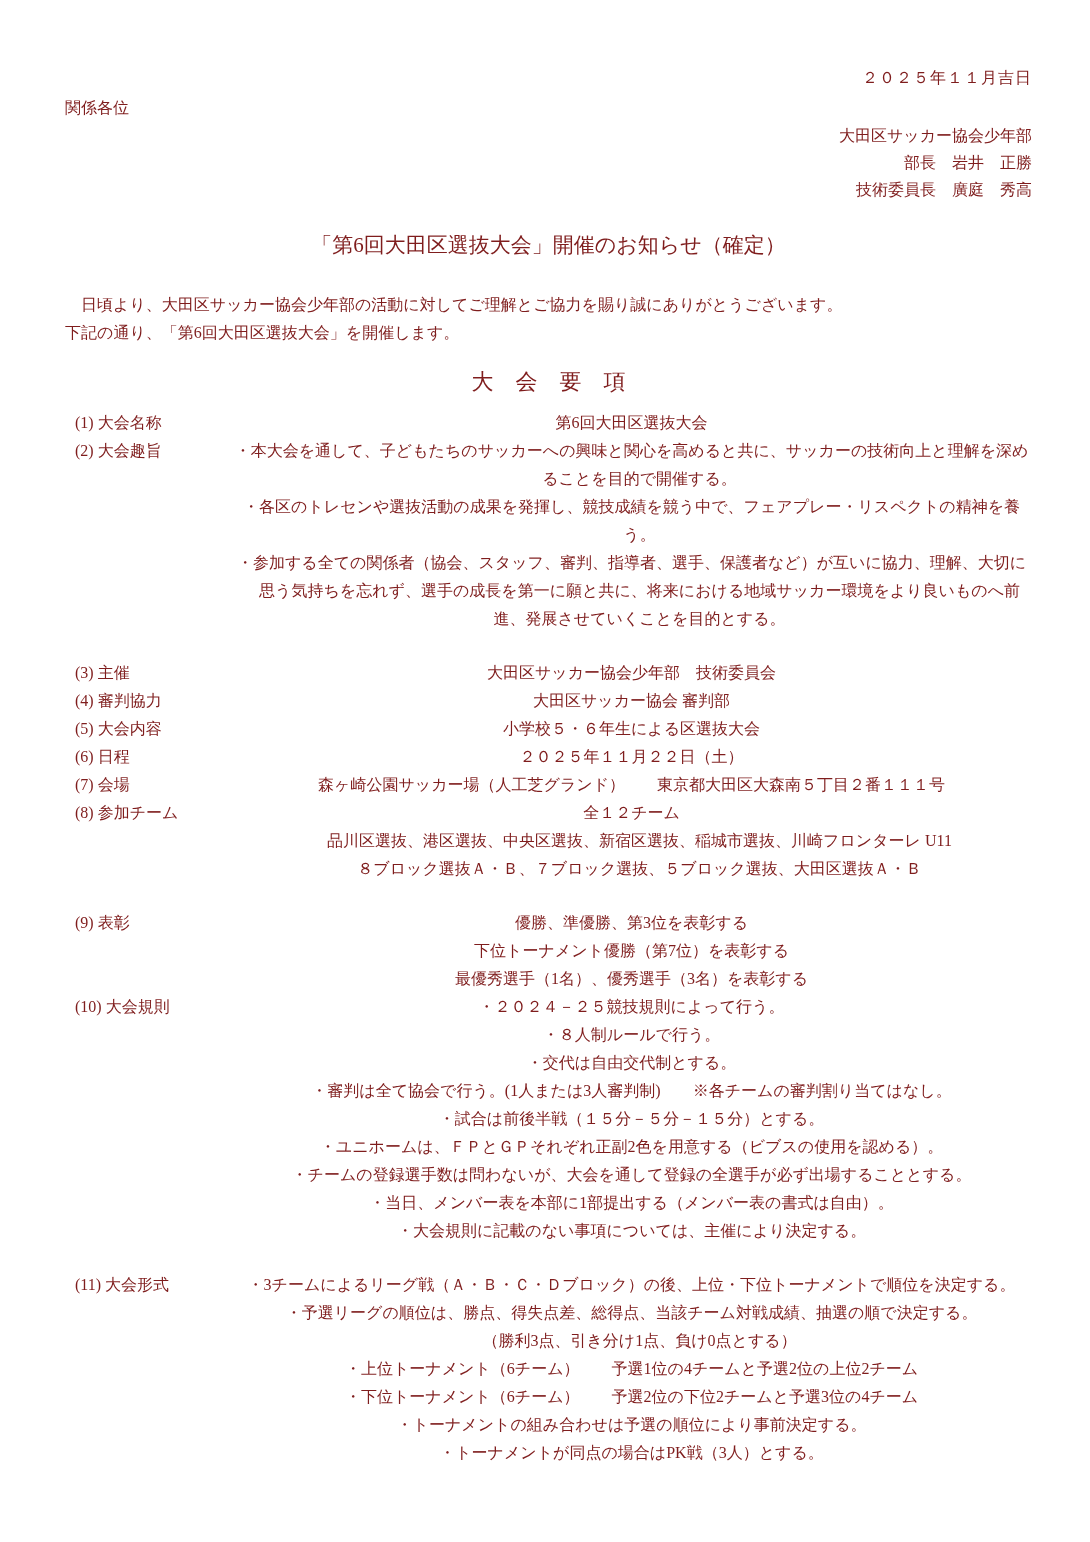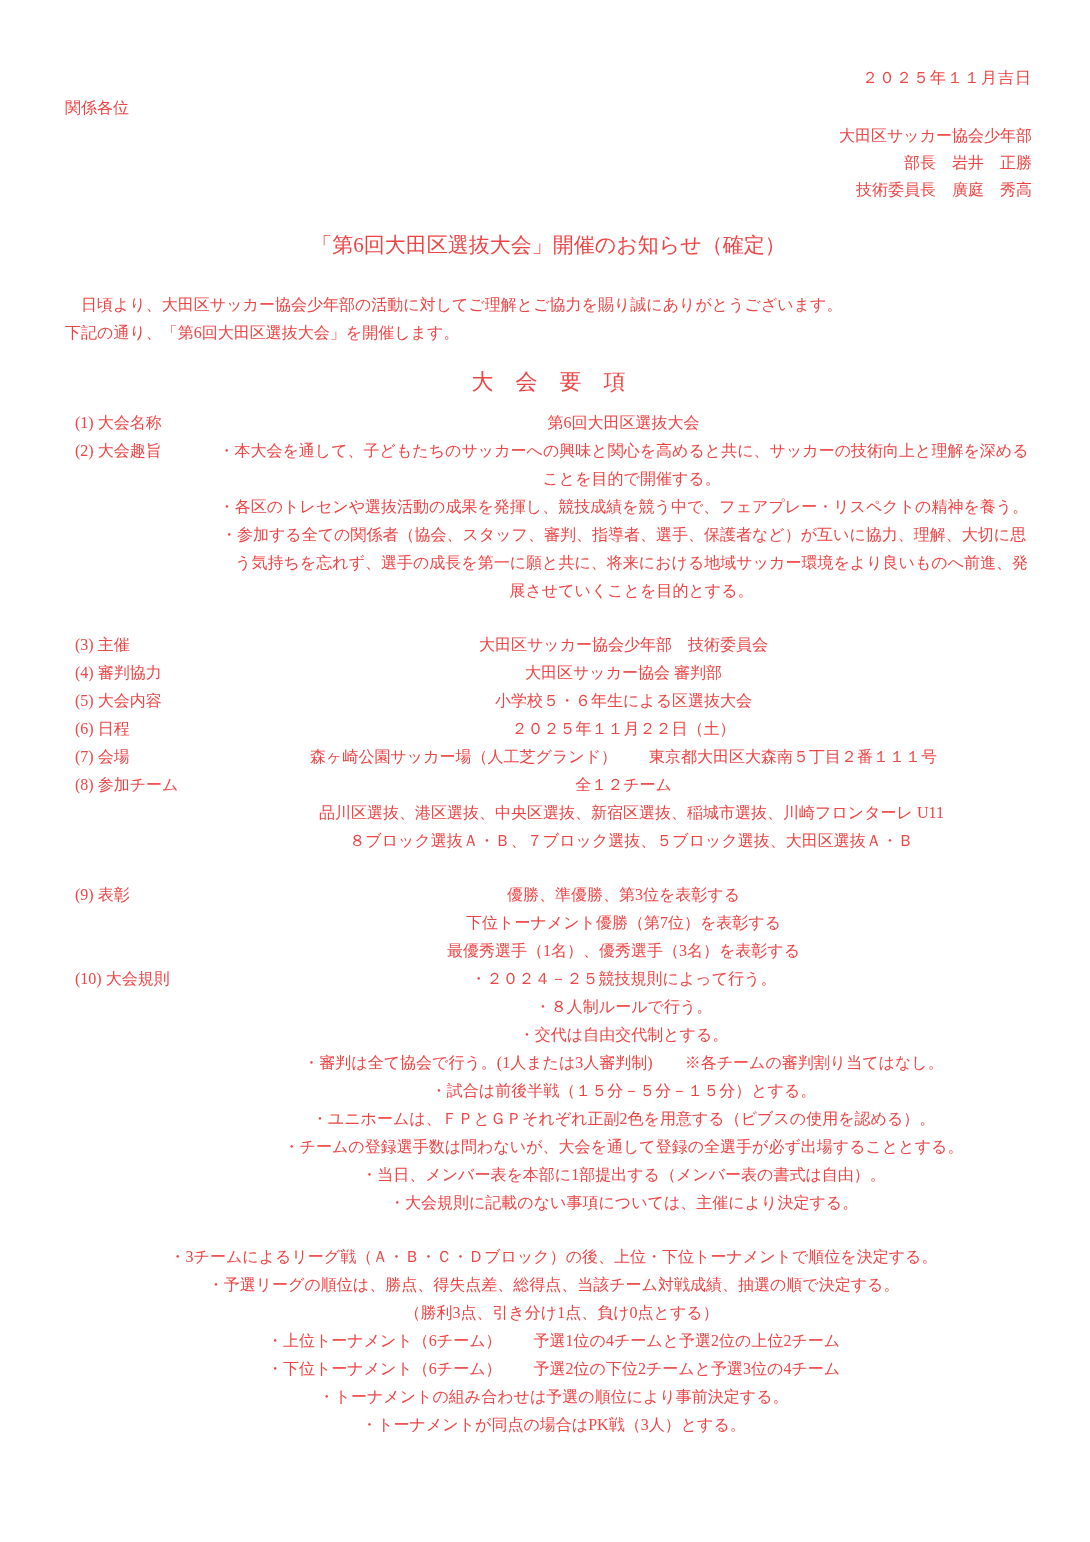--- a/index.html
+++ b/index.html
@@ -6,21 +6,21 @@
     margin: 0;
     padding: 0;
     background: #ffffff;
   }
   .page {
     position: relative;
     width: 1090px;
     height: 1542px;
     box-sizing: border-box;
     background: #ffffff;
-    color: #ef4444;
+    color: #7f1d1d;
     padding: 64px 58px 40px 65px;
     font-family: "Liberation Serif", "DejaVu Serif", serif;
     font-size: 16px;
     line-height: 28px;
     overflow: hidden;
   }
   .date-line {
     text-align: right;
     letter-spacing: 1px;
   }
@@ -45,20 +45,21 @@
     text-align: center;
     font-size: 22px;
     line-height: 34px;
   }
   .items {
     margin-top: 10px;
     padding-left: 10px;
   }
   .row {
     display: flex;
+    gap: 16px;
   }
   .row.gap {
     margin-top: 26px;
   }
   .label {
     flex: 0 0 140px;
     width: 140px;
   }
   .content {
     flex: 1 1 auto;
@@ -163,20 +164,21 @@
           <p class="hang">・交代は自由交代制とする。</p>
           <p class="hang">・審判は全て協会で行う。(1人または3人審判制)　　※各チームの審判割り当てはなし。</p>
           <p class="hang">・試合は前後半戦（１５分－５分－１５分）とする。</p>
           <p class="hang">・ユニホームは、ＦＰとＧＰそれぞれ正副2色を用意する（ビブスの使用を認める）。</p>
           <p class="hang">・チームの登録選手数は問わないが、大会を通して登録の全選手が必ず出場することとする。</p>
           <p class="hang">・当日、メンバー表を本部に1部提出する（メンバー表の書式は自由）。</p>
           <p class="hang">・大会規則に記載のない事項については、主催により決定する。</p>
         </div>
       </div>
       <div class="row gap">
+        <div class="label">(11) 大会形式</div>
         <div class="content">
           <p class="hang">・3チームによるリーグ戦（Ａ・Ｂ・Ｃ・Ｄブロック）の後、上位・下位トーナメントで順位を決定する。</p>
           <p class="hang">・予選リーグの順位は、勝点、得失点差、総得点、当該チーム対戦成績、抽選の順で決定する。</p>
           <p class="ind">（勝利3点、引き分け1点、負け0点とする）</p>
           <p class="hang">・上位トーナメント（6チーム）　　予選1位の4チームと予選2位の上位2チーム</p>
           <p class="hang">・下位トーナメント（6チーム）　　予選2位の下位2チームと予選3位の4チーム</p>
           <p class="hang">・トーナメントの組み合わせは予選の順位により事前決定する。</p>
           <p class="hang">・トーナメントが同点の場合はPK戦（3人）とする。</p>
         </div>
       </div>

